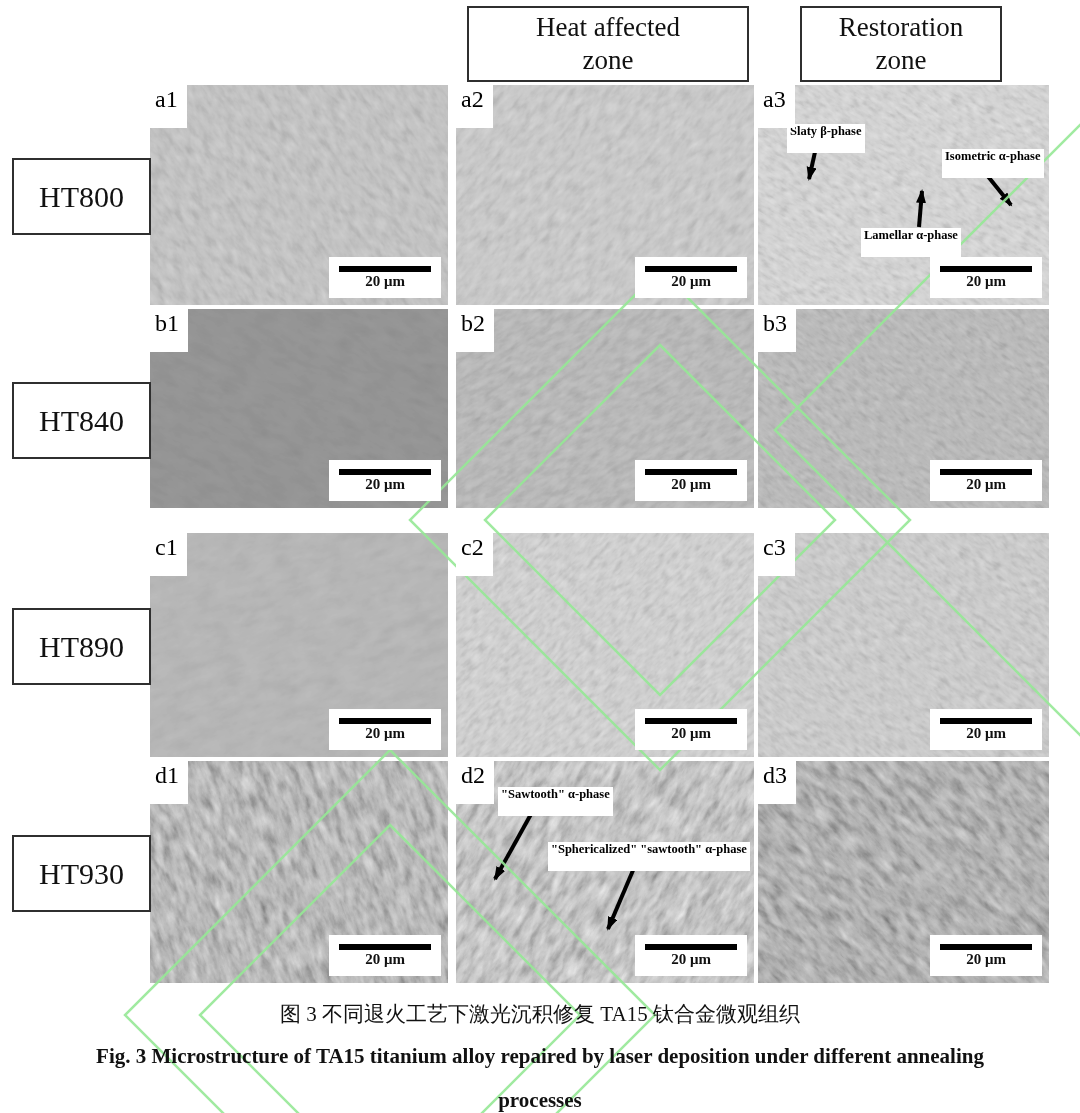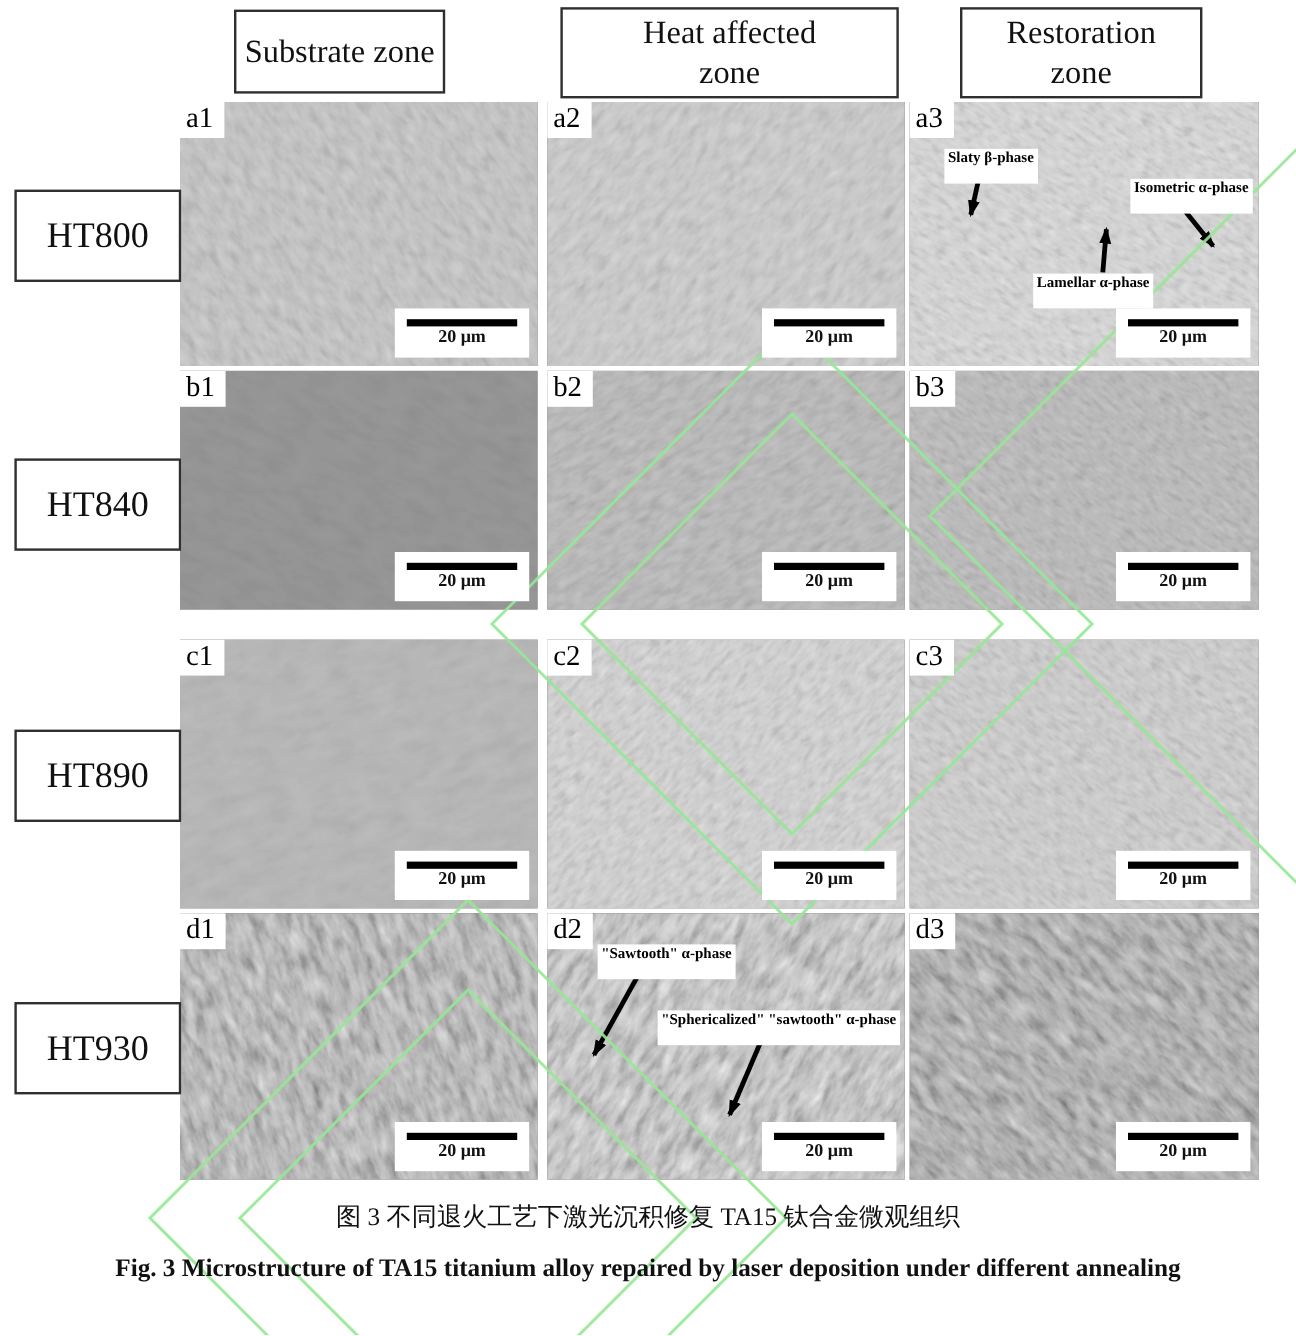--- a/index.html
+++ b/index.html
@@ -10,21 +10,21 @@
        align-items:center;justify-content:center;text-align:center;z-index:3;}
   .colhead{font-size:27px;line-height:1.22;}
   .colhead .wrapspan{display:inline-block;}
   .w-heat .wrapspan{max-width:175px;}
   .w-rest .wrapspan{max-width:155px;}
   .rowlab{font-size:30px;}
 
   .panel{position:absolute;overflow:hidden;background:#7f7f7f;}
   .micro{position:absolute;left:0;top:0;width:100%;height:100%;display:block;}
   .plabel{position:absolute;left:0;top:0;background:#fff;color:#000;font-size:24px;
-          line-height:1.1;padding:1px 9px 3px 5px;z-index:3;}
+          line-height:1.1;padding:1px 9px 16px 5px;z-index:3;}
   .sbar{position:absolute;right:7px;bottom:7px;width:112px;height:41px;background:#fff;
         z-index:3;display:flex;flex-direction:column;align-items:center;justify-content:center;}
   .sbar .line{width:92px;height:6px;background:#000;margin-bottom:2px;}
   .sbar .txt{font-size:15px;font-weight:bold;line-height:1;}
 
   .ann{position:absolute;background:#fff;color:#000;font-weight:bold;font-size:12.5px;
        line-height:1.2;padding:0 3px 14px 3px;z-index:3;white-space:nowrap;}
   .arrows{position:absolute;left:0;top:0;width:100%;height:100%;z-index:2;}
 
   .wm{position:absolute;left:0;top:0;z-index:2;pointer-events:none;}
@@ -77,23 +77,20 @@
         <feColorMatrix in="t" type="matrix" values="0.33 0.33 0.34 0 0 0.33 0.33 0.34 0 0 0.33 0.33 0.34 0 0 0 0 0 0 1"></feColorMatrix>
         <feComponentTransfer>
           <feFuncR type="table" tableValues="0.10 0.28 0.50 0.68 0.97"></feFuncR>
           <feFuncG type="table" tableValues="0.10 0.28 0.50 0.68 0.97"></feFuncG>
           <feFuncB type="table" tableValues="0.10 0.28 0.50 0.68 0.97"></feFuncB>
         </feComponentTransfer>
       </filter>
     </defs>
   </svg>
 
-  <div class="box colhead" style="left:195px;top:8px;width:172px;height:66px">
-    <span class="wrapspan">Substrate zone</span>
-  </div>
   <div class="box colhead w-heat" style="left:467px;top:6px;width:278px;height:72px">
     <span class="wrapspan">Heat affected zone</span>
   </div>
   <div class="box colhead w-rest" style="left:800px;top:6px;width:198px;height:72px">
     <span class="wrapspan">Restoration zone</span>
   </div>
 
   <div class="box rowlab" style="left:12px;top:158px;width:135px;height:73px">HT800</div>
   <div class="box rowlab" style="left:12px;top:382px;width:135px;height:73px">HT840</div>
   <div class="box rowlab" style="left:12px;top:608px;width:135px;height:73px">HT890</div>
@@ -260,14 +257,15 @@
       <polygon points="660,270 910,520 660,770 410,520"></polygon>
       <polygon points="660,345 835,520 660,695 485,520"></polygon>
       <polygon points="1105,100 1435,430 1105,760 775,430"></polygon>
       <polygon points="390,750 655,1015 390,1280 125,1015"></polygon>
       <polygon points="390,825 580,1015 390,1205 200,1015"></polygon>
     </g>
   </svg>
 
   <div class="cap cap-zh">图 3 不同退火工艺下激光沉积修复 TA15 钛合金微观组织</div>
   <div class="cap cap-en1">Fig. 3 Microstructure of TA15 titanium alloy repaired by laser deposition under different annealing</div>
+  <div class="cap cap-en2">processes</div>
 
 </div>
 
 </body></html>

